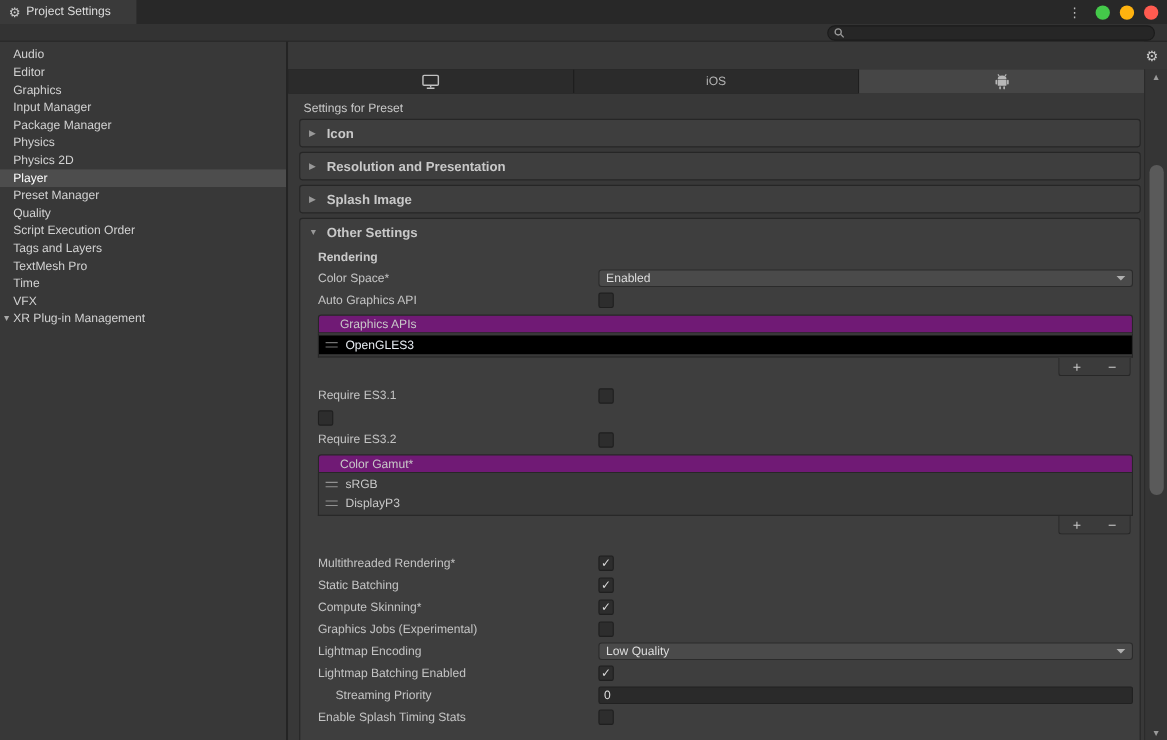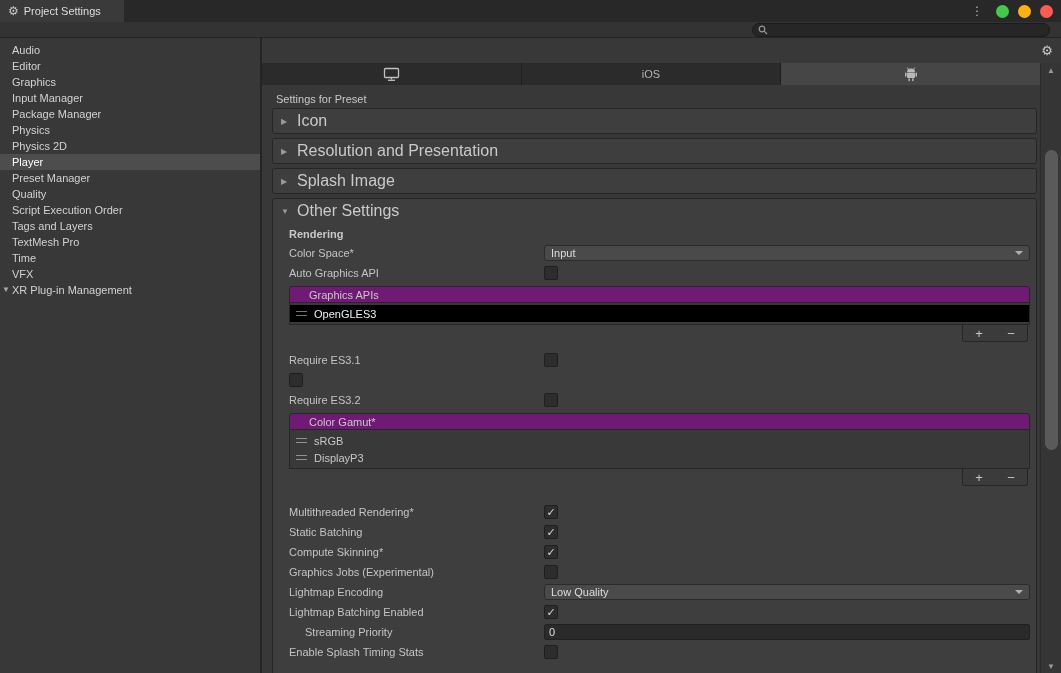--- a/index.html
+++ b/index.html
@@ -46,21 +46,21 @@
   .ptab { flex:1; background:#2b2b2b; display:flex; align-items:center; justify-content:center;
     color:#b4b4b4; cursor:default; }
   .ptab.selected { background:#464646; color:#d8d8d8; }
 
   .settings-for { position:absolute; left:14px; top:55px; color:#c8c8c8; }
 
   .content { position:absolute; left:0; top:70px; right:0; bottom:-200px; padding:0 3px 0 10px; }
   .secbox { background:#3e3e3e; border:1px solid #262626; border-radius:3px; margin-bottom:4px; }
   .sec-head { height:24px; display:flex; align-items:center; padding-left:8px; gap:6px; cursor:default; }
   .sec-head .tri { font-size:8px; color:#999999; width:10px; display:inline-block; }
-  .sec-head .sec-label { font-weight:normal; font-size:16px; color:#c9c9c9; }
+  .sec-head .sec-label { font-weight:bold; font-size:12px; color:#c9c9c9; }
 
   .os-body { padding:0 6px 10px 16px; }
   .subhead { font-weight:bold; color:#c9c9c9; height:18px; line-height:18px; margin-top:2px; }
   .row { display:flex; align-items:center; height:20px; }
   .row-label { width:255px; color:#c4c4c4; flex:none; }
   .row-label.indent { padding-left:16px; }
   .ctrl { flex:1; display:flex; align-items:center; min-width:0; }
 
   .dropdown { flex:1; height:16px; background:#4a4a4a; border:1px solid #2b2b2b; border-radius:3px;
     display:flex; align-items:center; padding:0 6px; color:#dddddd; cursor:default; }
@@ -218,21 +218,21 @@
         <span class="sec-label">Other Settings</span>
       </div>
 
       <div class="os-body">
         <div class="subhead">Rendering</div>
 
         <div class="row">
           <span class="row-label">Color Space*</span>
           <span class="ctrl">
             <span class="dropdown">
-              <span class="dd-text">Input</span>
+              <span class="dd-text">Enabled</span>
               <span class="caret"></span>
             </span>
           </span>
         </div>
 
         <div class="row">
           <span class="row-label">Auto Graphics API</span>
           <span class="ctrl">
               <span class="checkbox"></span>
             </span>

